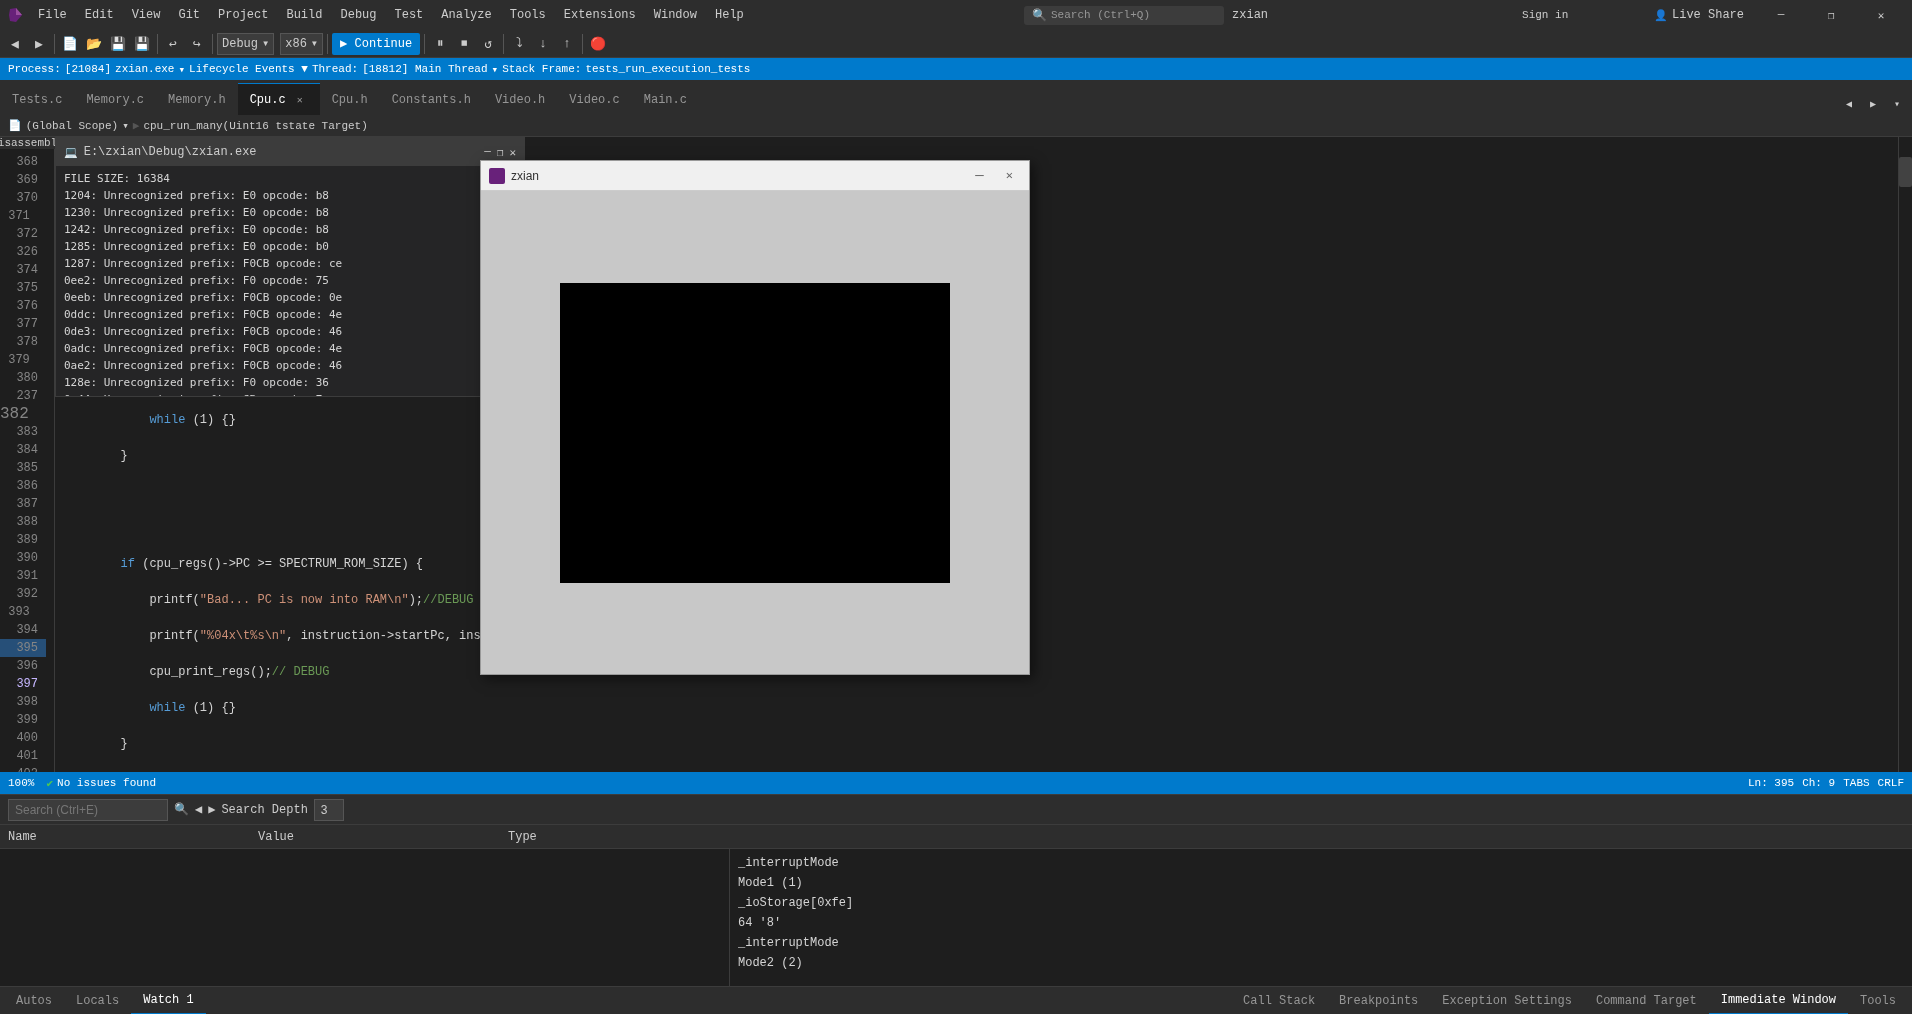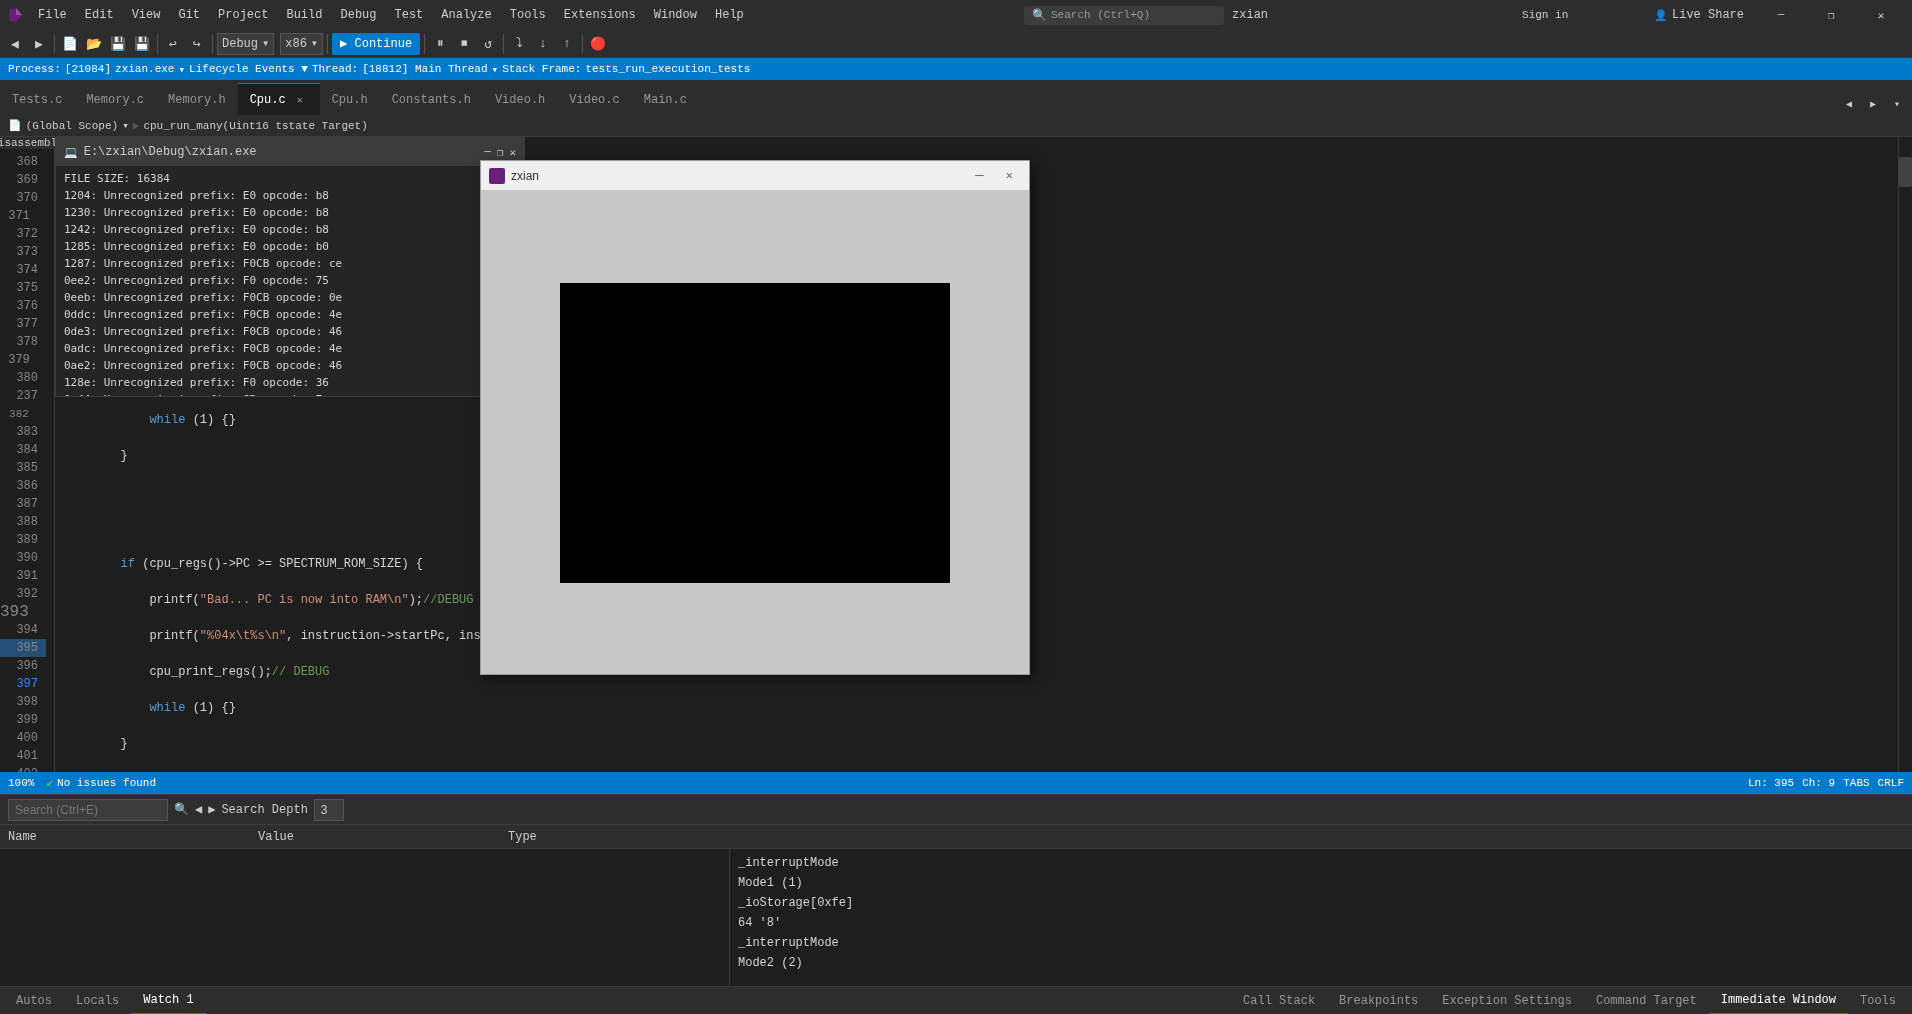--- a/index.html
+++ b/index.html
@@ -389,45 +389,45 @@
   <div style="position:absolute;top:137px;left:0;right:0;bottom:220px;display:flex;">
 
     <div style="width:55px;background:#1e1e1e;display:flex;flex-direction:column;align-items:flex-end;padding-top:0;">
       <div style="width:100%;height:22px;background:#2d2d2d;font-size:11px;color:#cccccc;display:flex;align-items:center;justify-content:center;">Disassembly</div>
       <div id="line-numbers" style="width:100%;padding-top:4px;">
         <div style="height:18px;line-height:18px;text-align:right;padding-right:8px;font-size:12px;color:#858585;">368</div>
         <div style="height:18px;line-height:18px;text-align:right;padding-right:8px;font-size:12px;color:#858585;">369</div>
         <div style="height:18px;line-height:18px;text-align:right;padding-right:8px;font-size:12px;color:#858585;">370</div>
         <div style="height:18px;line-height:18px;text-align:center;padding-right:8px;font-size:12px;color:#858585;">371</div>
         <div style="height:18px;line-height:18px;text-align:right;padding-right:8px;font-size:12px;color:#858585;">372</div>
-        <div style="height:18px;line-height:18px;text-align:right;padding-right:8px;font-size:12px;color:#858585;">373</div>
+        <div style="height:18px;line-height:18px;text-align:right;padding-right:8px;font-size:12px;color:#858585;">326</div>
         <div style="height:18px;line-height:18px;text-align:right;padding-right:8px;font-size:12px;color:#858585;">374</div>
         <div style="height:18px;line-height:18px;text-align:right;padding-right:8px;font-size:12px;color:#858585;">375</div>
         <div style="height:18px;line-height:18px;text-align:right;padding-right:8px;font-size:12px;color:#858585;">376</div>
         <div style="height:18px;line-height:18px;text-align:right;padding-right:8px;font-size:12px;color:#858585;">377</div>
         <div style="height:18px;line-height:18px;text-align:right;padding-right:8px;font-size:12px;color:#858585;">378</div>
         <div style="height:18px;line-height:18px;text-align:center;padding-right:8px;font-size:12px;color:#858585;">379</div>
         <div style="height:18px;line-height:18px;text-align:right;padding-right:8px;font-size:12px;color:#858585;">380</div>
         <div style="height:18px;line-height:18px;text-align:right;padding-right:8px;font-size:12px;color:#858585;">237</div>
-        <div style="height:18px;line-height:18px;text-align:center;padding-right:8px;font-size:11px;color:#858585;">382</div>
+        <div style="height:18px;line-height:18px;text-align:left;padding-right:8px;font-size:16px;color:#858585;">382</div>
         <div style="height:18px;line-height:18px;text-align:right;padding-right:8px;font-size:12px;color:#858585;">383</div>
         <div style="height:18px;line-height:18px;text-align:right;padding-right:8px;font-size:12px;color:#858585;">384</div>
         <div style="height:18px;line-height:18px;text-align:right;padding-right:8px;font-size:12px;color:#858585;">385</div>
         <div style="height:18px;line-height:18px;text-align:right;padding-right:8px;font-size:12px;color:#858585;">386</div>
         <div style="height:18px;line-height:18px;text-align:right;padding-right:8px;font-size:12px;color:#858585;">387</div>
         <div style="height:18px;line-height:18px;text-align:right;padding-right:8px;font-size:12px;color:#858585;">388</div>
         <div style="height:18px;line-height:18px;text-align:right;padding-right:8px;font-size:12px;color:#858585;">389</div>
         <div style="height:18px;line-height:18px;text-align:right;padding-right:8px;font-size:12px;color:#858585;">390</div>
         <div style="height:18px;line-height:18px;text-align:right;padding-right:8px;font-size:12px;color:#858585;">391</div>
         <div style="height:18px;line-height:18px;text-align:right;padding-right:8px;font-size:12px;color:#858585;">392</div>
-        <div style="height:18px;line-height:18px;text-align:left;padding-right:8px;font-size:16px;color:#858585;">393</div>
+        <div style="height:18px;line-height:18px;text-align:center;padding-right:8px;font-size:12px;color:#858585;">393</div>
         <div style="height:18px;line-height:18px;text-align:right;padding-right:8px;font-size:12px;color:#858585;">394</div>
         <div style="height:18px;line-height:18px;text-align:right;padding-right:8px;font-size:12px;color:#858585;background:#264f78;">395</div>
         <div style="height:18px;line-height:18px;text-align:right;padding-right:8px;font-size:12px;color:#858585;">396</div>
-        <div style="height:18px;line-height:18px;text-align:right;padding-right:8px;font-size:12px;color:#3b82f6;">397</div>
+        <div style="height:18px;line-height:18px;text-align:right;padding-right:8px;font-size:12px;color:#c4b5fd;">397</div>
         <div style="height:18px;line-height:18px;text-align:right;padding-right:8px;font-size:12px;color:#858585;">398</div>
         <div style="height:18px;line-height:18px;text-align:right;padding-right:8px;font-size:12px;color:#858585;">399</div>
         <div style="height:18px;line-height:18px;text-align:right;padding-right:8px;font-size:12px;color:#858585;">400</div>
         <div style="height:18px;line-height:18px;text-align:right;padding-right:8px;font-size:12px;color:#858585;">401</div>
         <div style="height:18px;line-height:18px;text-align:right;padding-right:8px;font-size:12px;color:#858585;">402</div>
         <div style="height:18px;line-height:18px;text-align:right;padding-right:8px;font-size:12px;color:#858585;">403</div>
         <div style="height:18px;line-height:18px;text-align:right;padding-right:8px;font-size:12px;color:#858585;">404</div>
         <div style="height:18px;line-height:18px;text-align:right;padding-right:8px;font-size:12px;color:#858585;">405</div>
         <div style="height:18px;line-height:18px;text-align:right;padding-right:8px;font-size:12px;color:#858585;">406</div>
         <div style="height:18px;line-height:18px;text-align:right;padding-right:8px;font-size:12px;color:#858585;">407</div>

